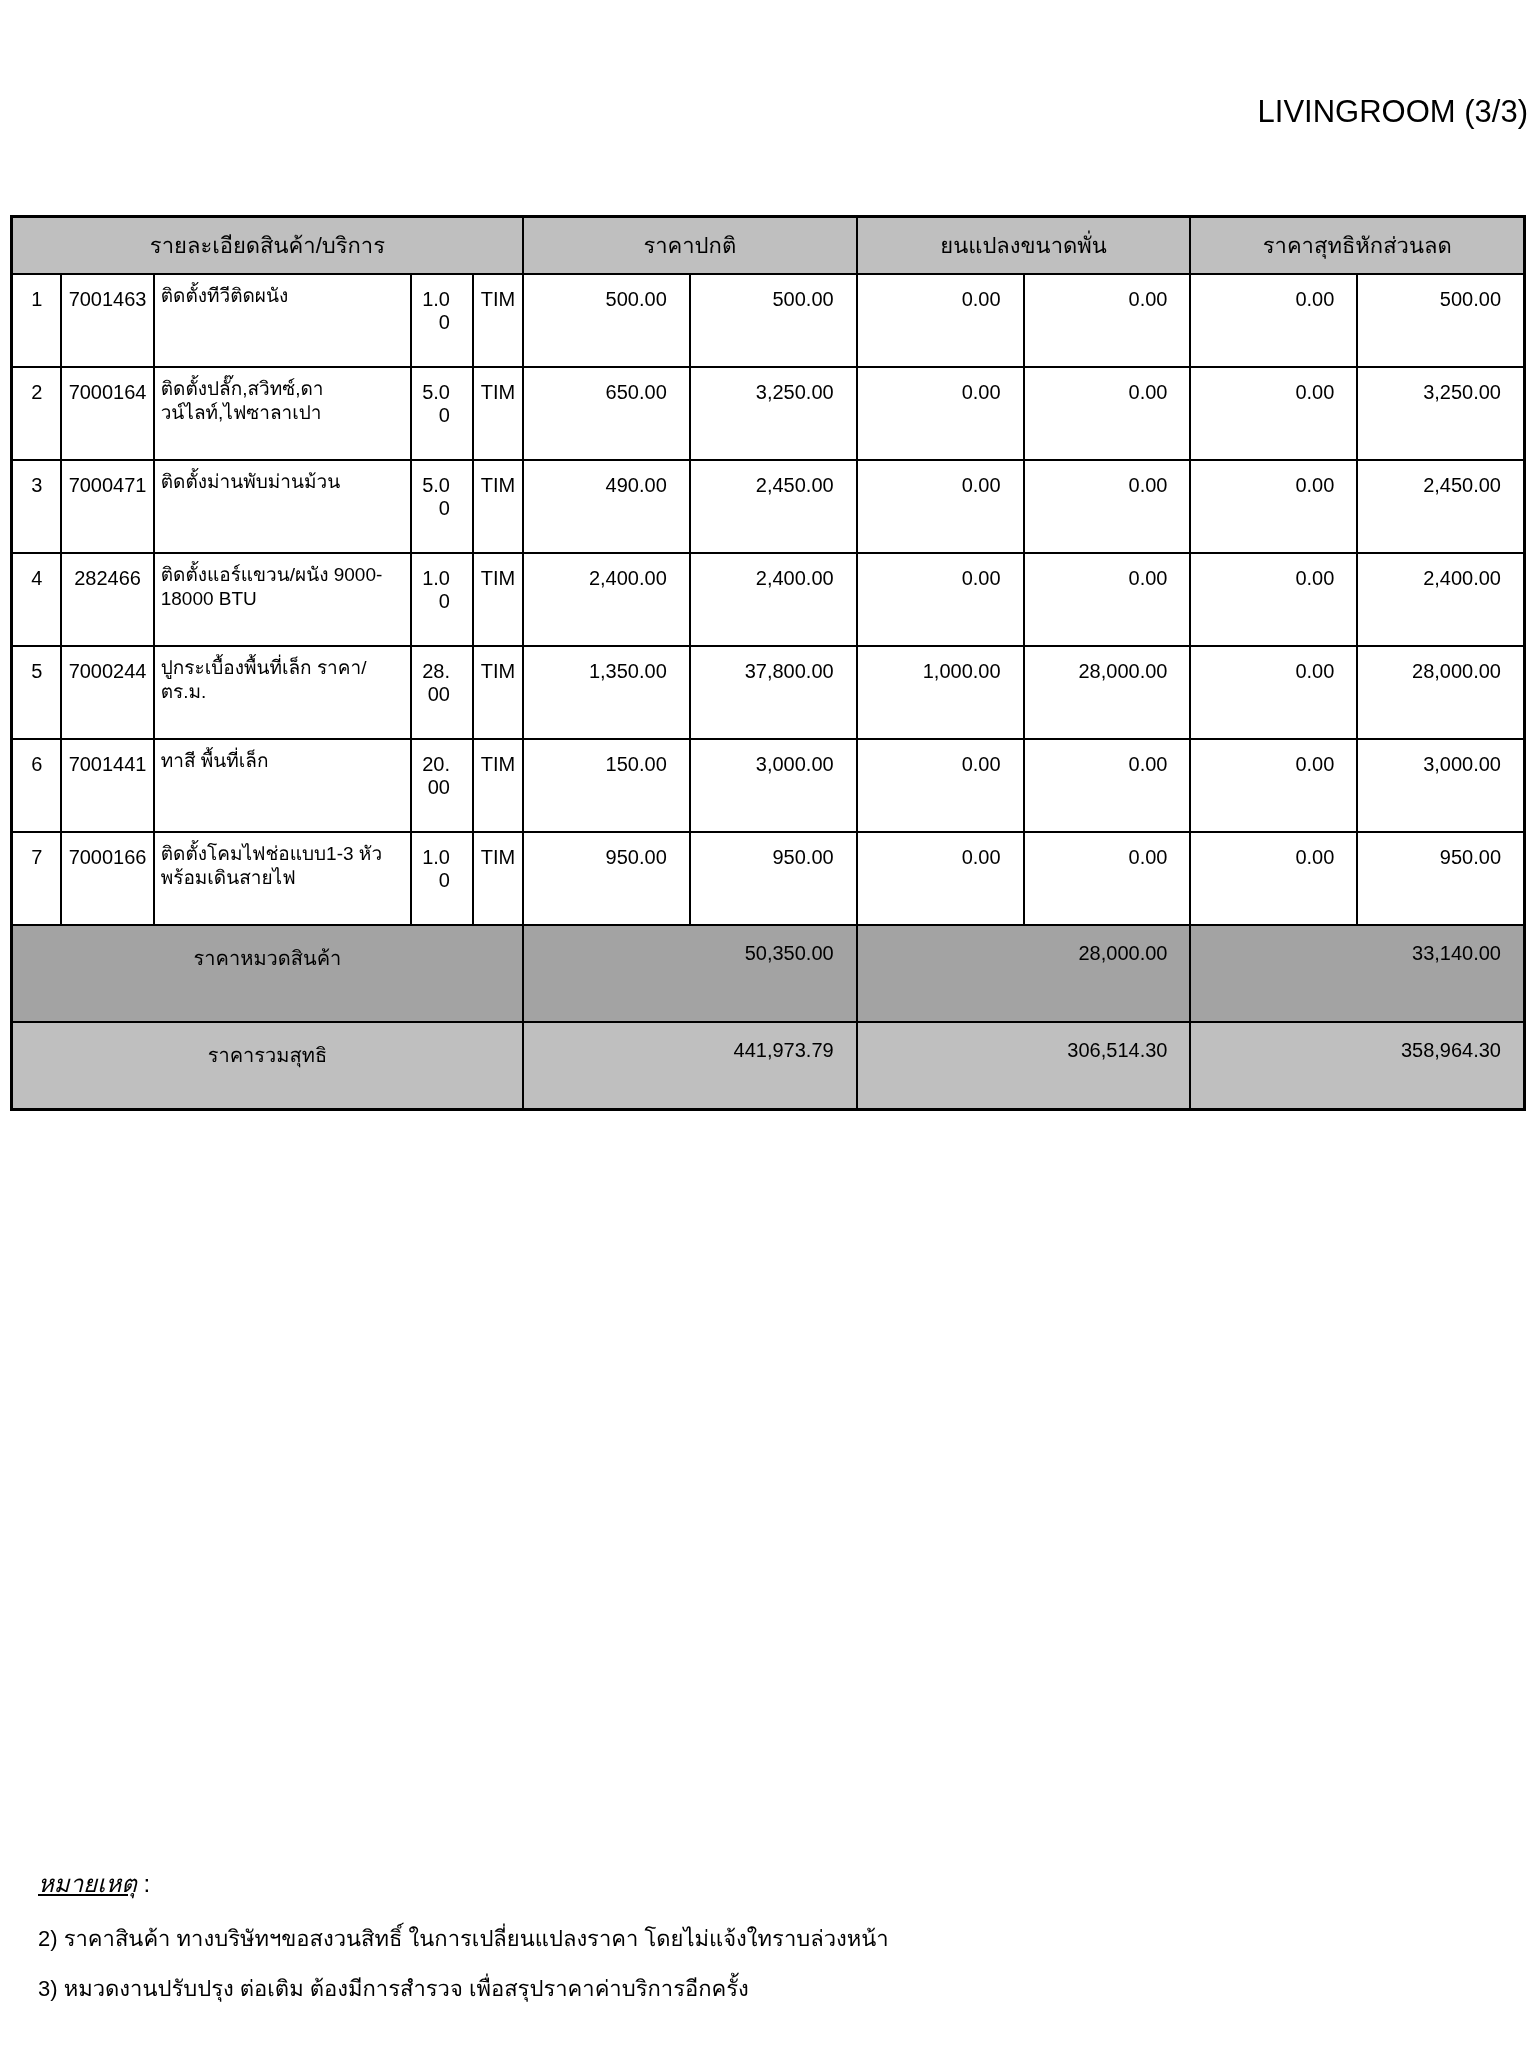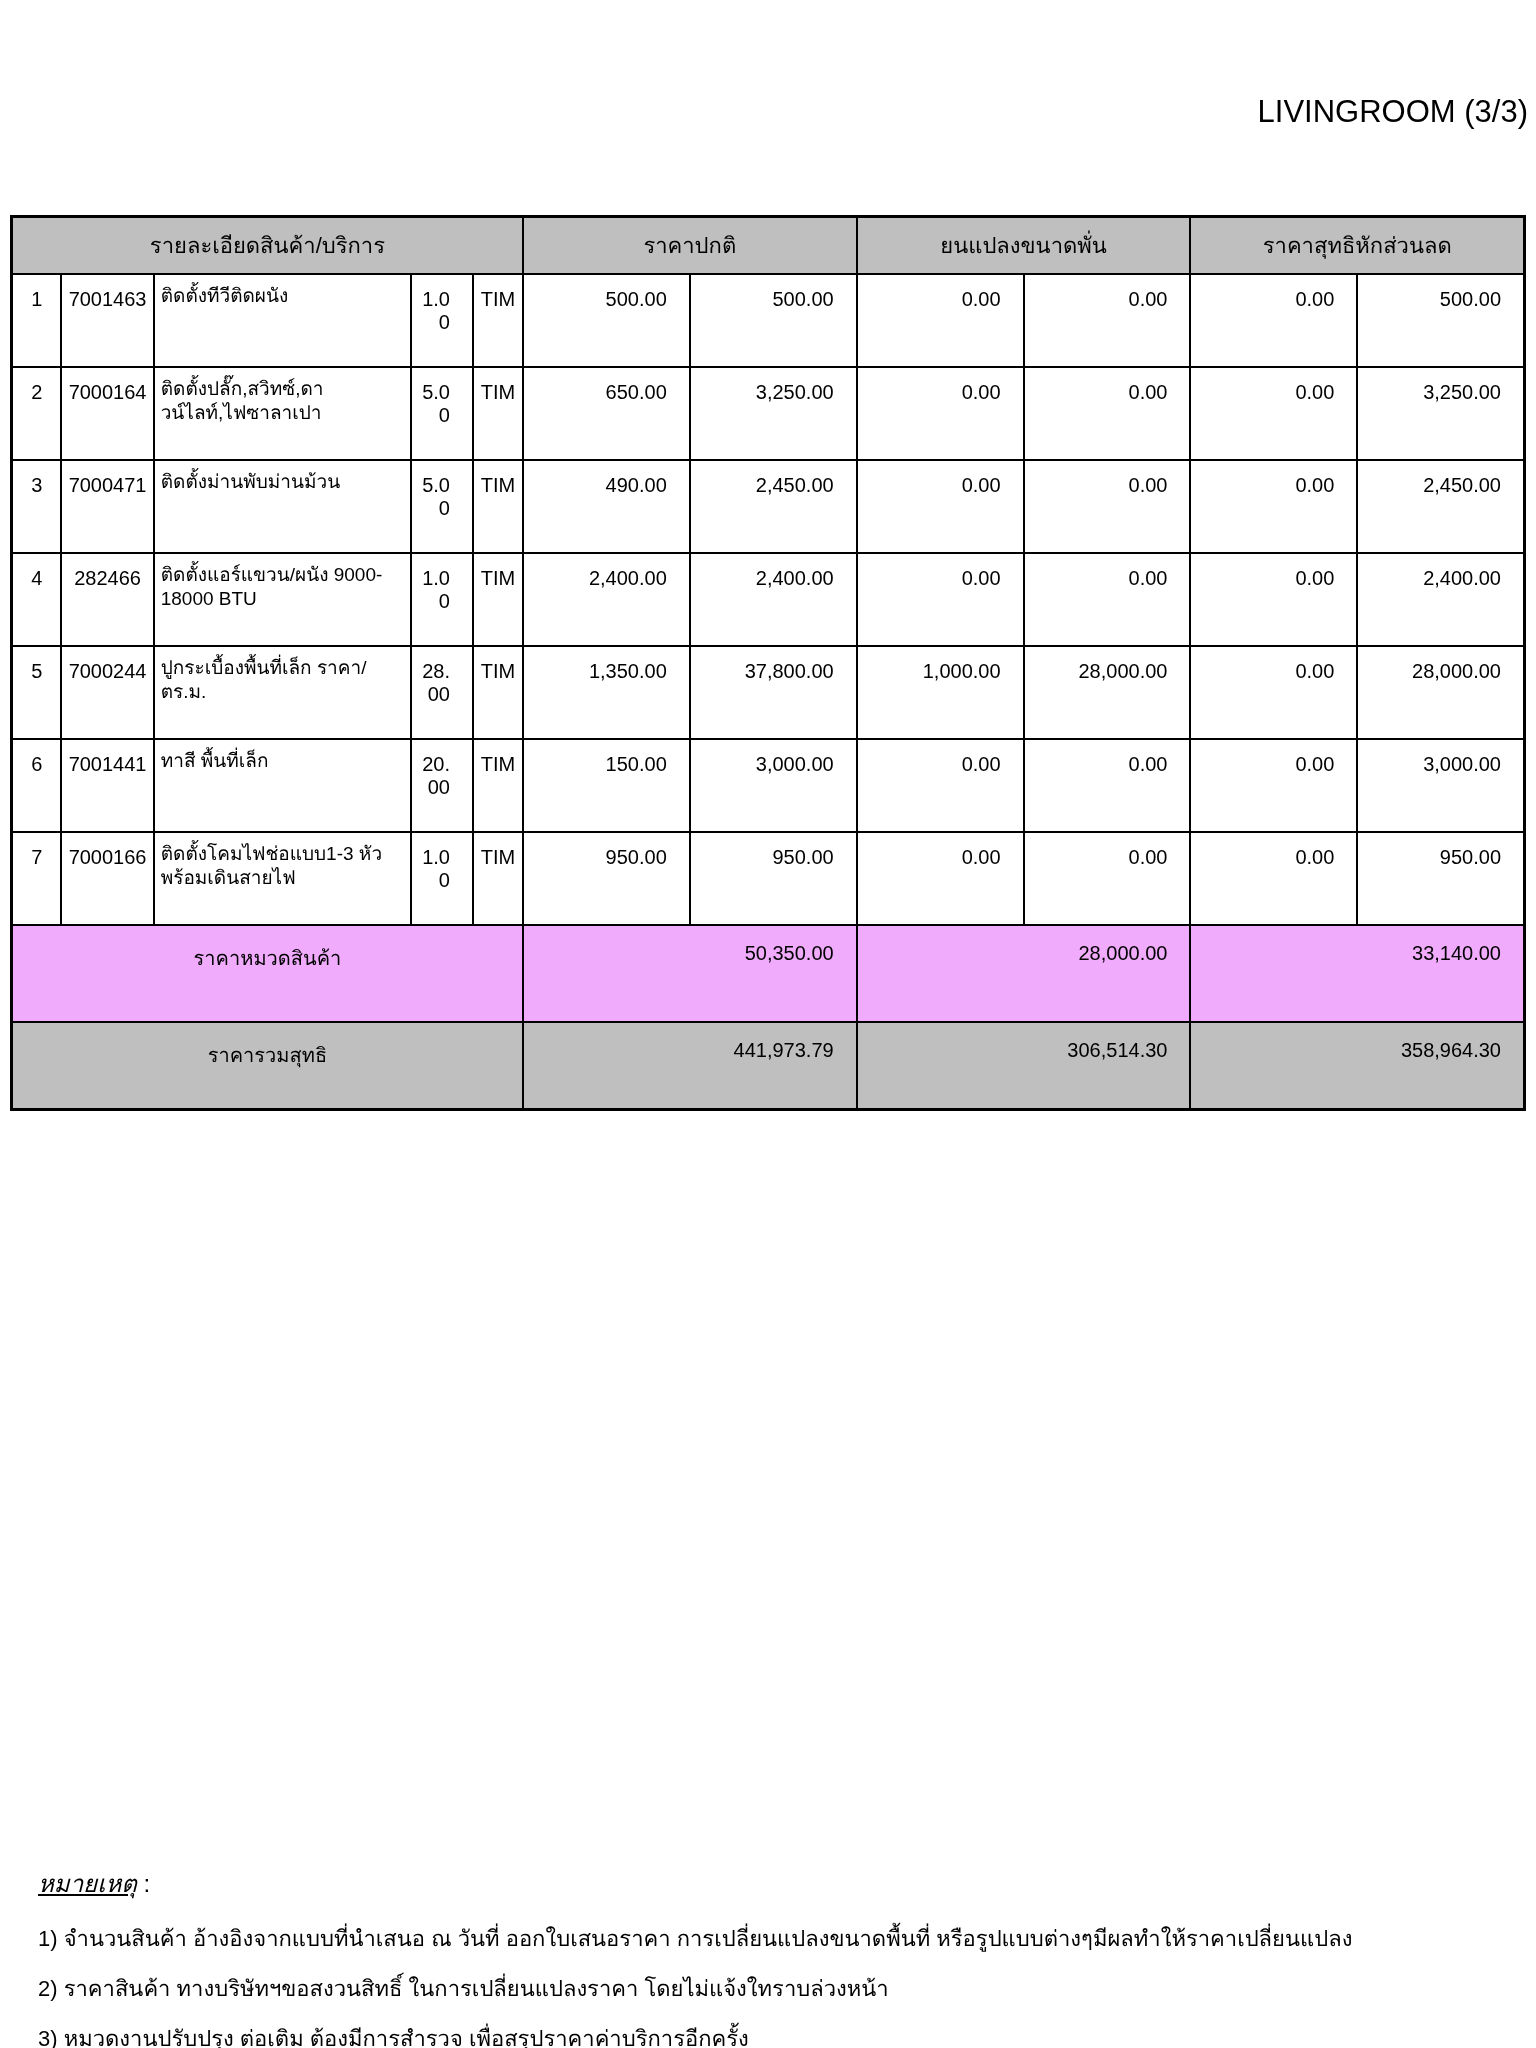--- a/index.html
+++ b/index.html
@@ -28,21 +28,21 @@
     font-weight:normal; font-size:20px; height:67px;
     vertical-align:middle; text-align:center; background:#fff;
   }
   tbody td {
     height:77px; vertical-align:top; padding-top:13px; font-size:20px;
     background:#fff;
   }
   td.c { text-align:center; }
   td.desc { text-align:left; padding:9px 6px 0 6px; font-size:19px; line-height:1.25; }
   td.num { text-align:right; padding-right:22px; }
-  tfoot td { vertical-align:top; padding-top:16px; font-size:20px; background:#f0abfc; }
+  tfoot td { vertical-align:top; padding-top:16px; font-size:20px; background:#a3a3a3; }
   tfoot td.sum-label { text-align:center; }
   tr.r-subtotal td { height:78px; }
   tr.r-grand td { height:68px; background:var(--header-bg); }
   .notes { position:absolute; left:38px; top:1864px; }
   .notes-heading { font-size:24px; margin-bottom:18px; }
   .notes-heading .u { text-decoration:underline;font-style:italic; }
   .note-line { font-size:22px; margin-bottom:15px; }
 </style>
 </head>
 <body style="--header-bg: #bfbfbf; --border: #000000;">
@@ -177,16 +177,15 @@
         <td colspan="2" class="num">441,973.79</td>
         <td colspan="2" class="num">306,514.30</td>
         <td colspan="2" class="num">358,964.30</td>
       </tr>
     </tfoot>
   </table>
 </div>
 
 <div class="notes">
   <div class="notes-heading"><span class="u">หมายเหตุ</span><span> :</span></div>
-  <div class="note-line">1) จำนวนสินค้า อ้างอิงจากแบบที่นำเสนอ ณ วันที่ ออกใบเสนอราคา การเปลี่ยนแปลงขนาดพื้นที่ หรือรูปแบบต่างๆมีผลทำให้ราคาเปลี่ยนแปลง</div>
   <div class="note-line">2) ราคาสินค้า ทางบริษัทฯขอสงวนสิทธิ์ ในการเปลี่ยนแปลงราคา โดยไม่แจ้งใทราบล่วงหน้า</div>
   <div class="note-line">3) หมวดงานปรับปรุง ต่อเติม ต้องมีการสำรวจ เพื่อสรุปราคาค่าบริการอีกครั้ง</div>
 </div>
 
 </body></html>

